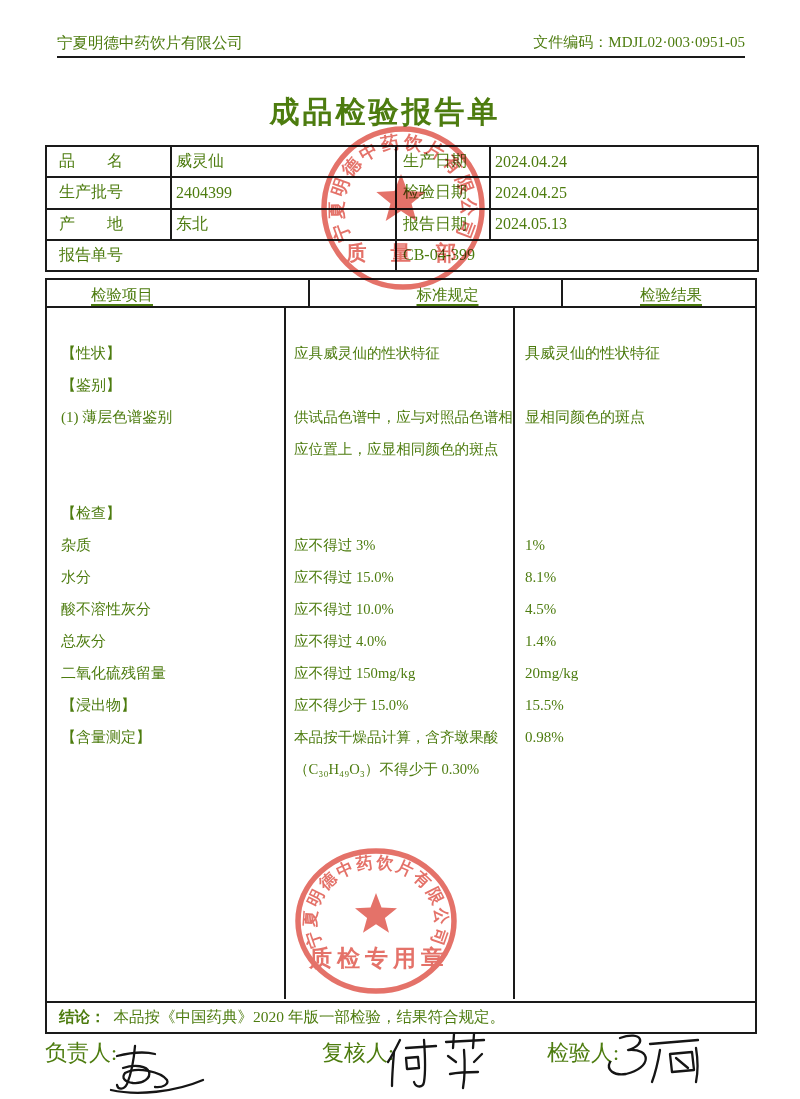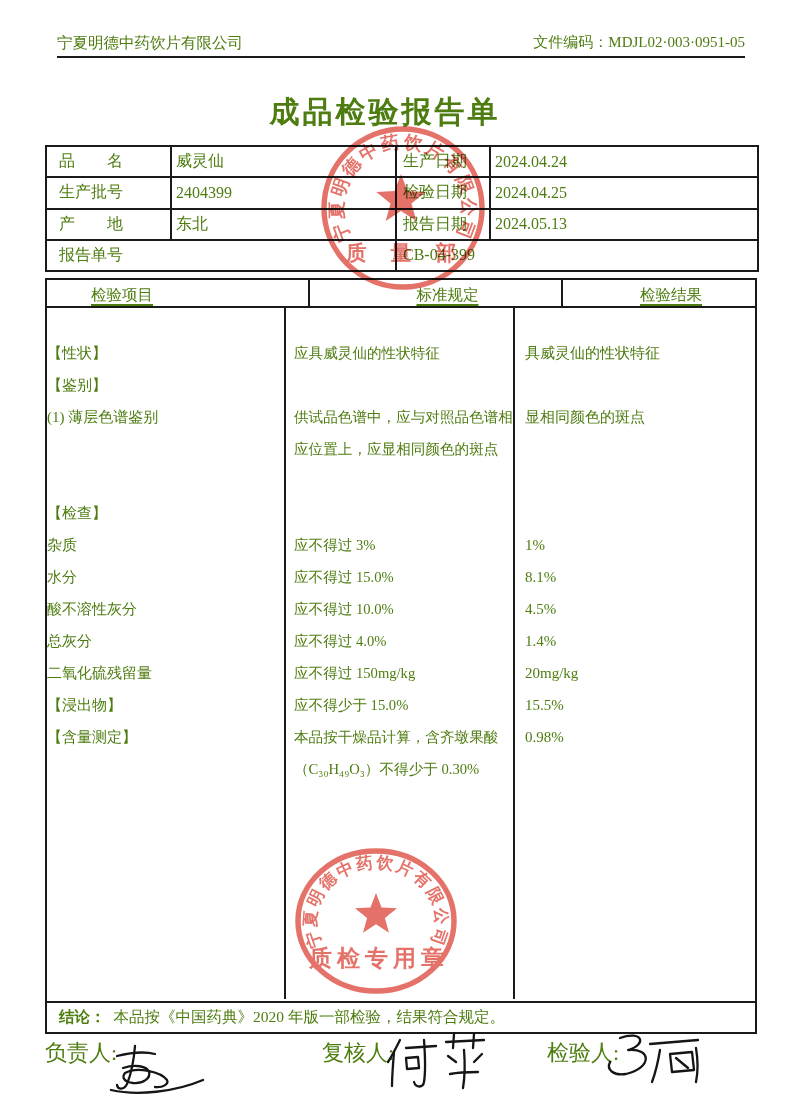--- a/index.html
+++ b/index.html
@@ -35,21 +35,21 @@
     border:2px solid #1a1a1a;
   }
   .mhead { display:flex; height:28px; border-bottom:2px solid #1a1a1a; font-size:15.5px; }
   .mhead .hc { display:flex; align-items:flex-end;margin-left:24px; }
   .mhead .hc span { text-decoration:underline; text-underline-offset:4px; text-decoration-thickness:1.5px; }
   .hc1 { width:239px; border-right:2px solid #1a1a1a; padding-left:20px; }
   .hc2 { width:229px; border-right:2px solid #1a1a1a; justify-content:center; }
   .hc3 { flex:1; justify-content:center; }
   .mbody { display:flex; height:691px; }
   .mcol { padding-top:29px; }
-  .mcol1 { width:239px; border-right:2px solid #1a1a1a; font-size:15px; }
+  .mcol1 { width:239px; border-right:2px solid #1a1a1a; padding-left:14px; font-size:15px; }
   .mcol2 { width:229px; border-right:2px solid #1a1a1a; padding-left:8px; font-size:14.6px; }
   .mcol3 { flex:1; padding-left:10px; font-size:15px; }
   .mline { height:32px; line-height:32px; white-space:nowrap; }
   
   .conclusion {
     position:absolute; top:1001px; left:45px; width:712px; height:33px;
     border:2px solid #1a1a1a; display:flex; align-items:center;
     padding-left:12px; font-size:15.5px; background:transparent;gap:8px;
   }
   .conclusion b { font-weight:bold; }

